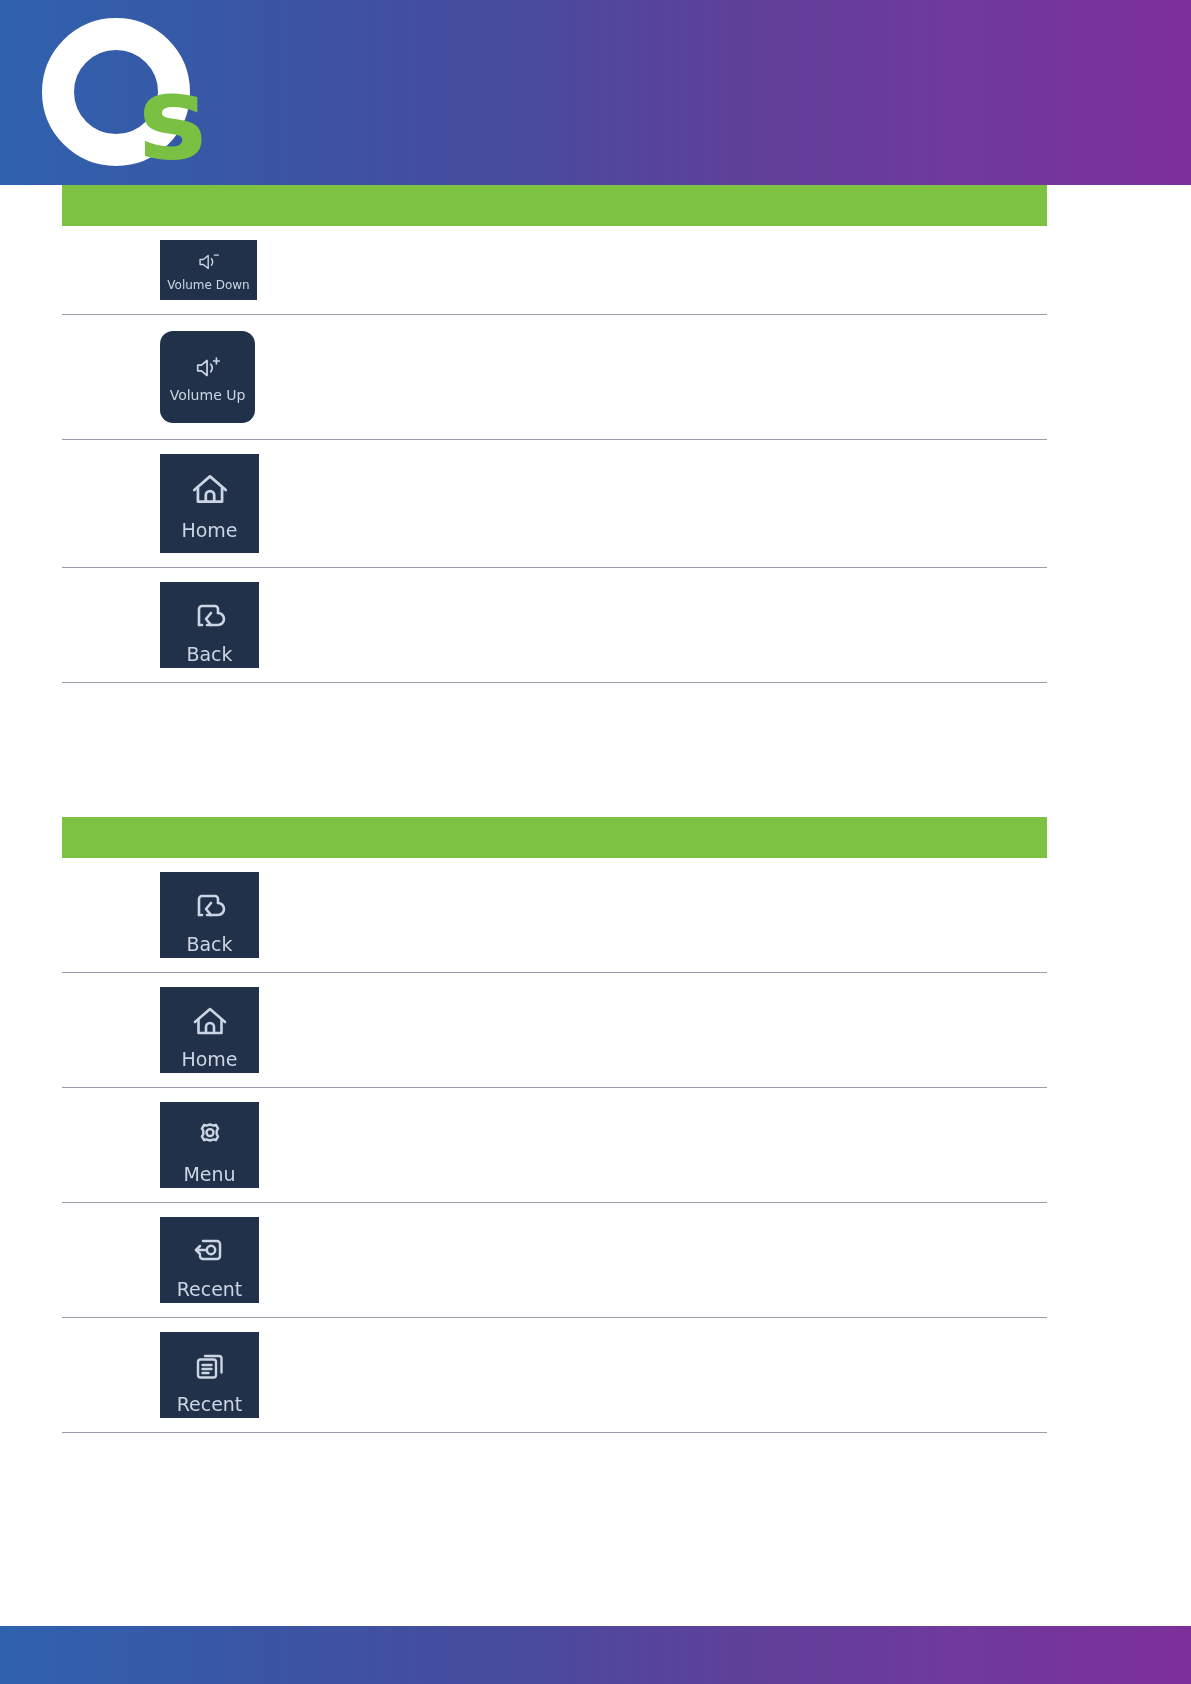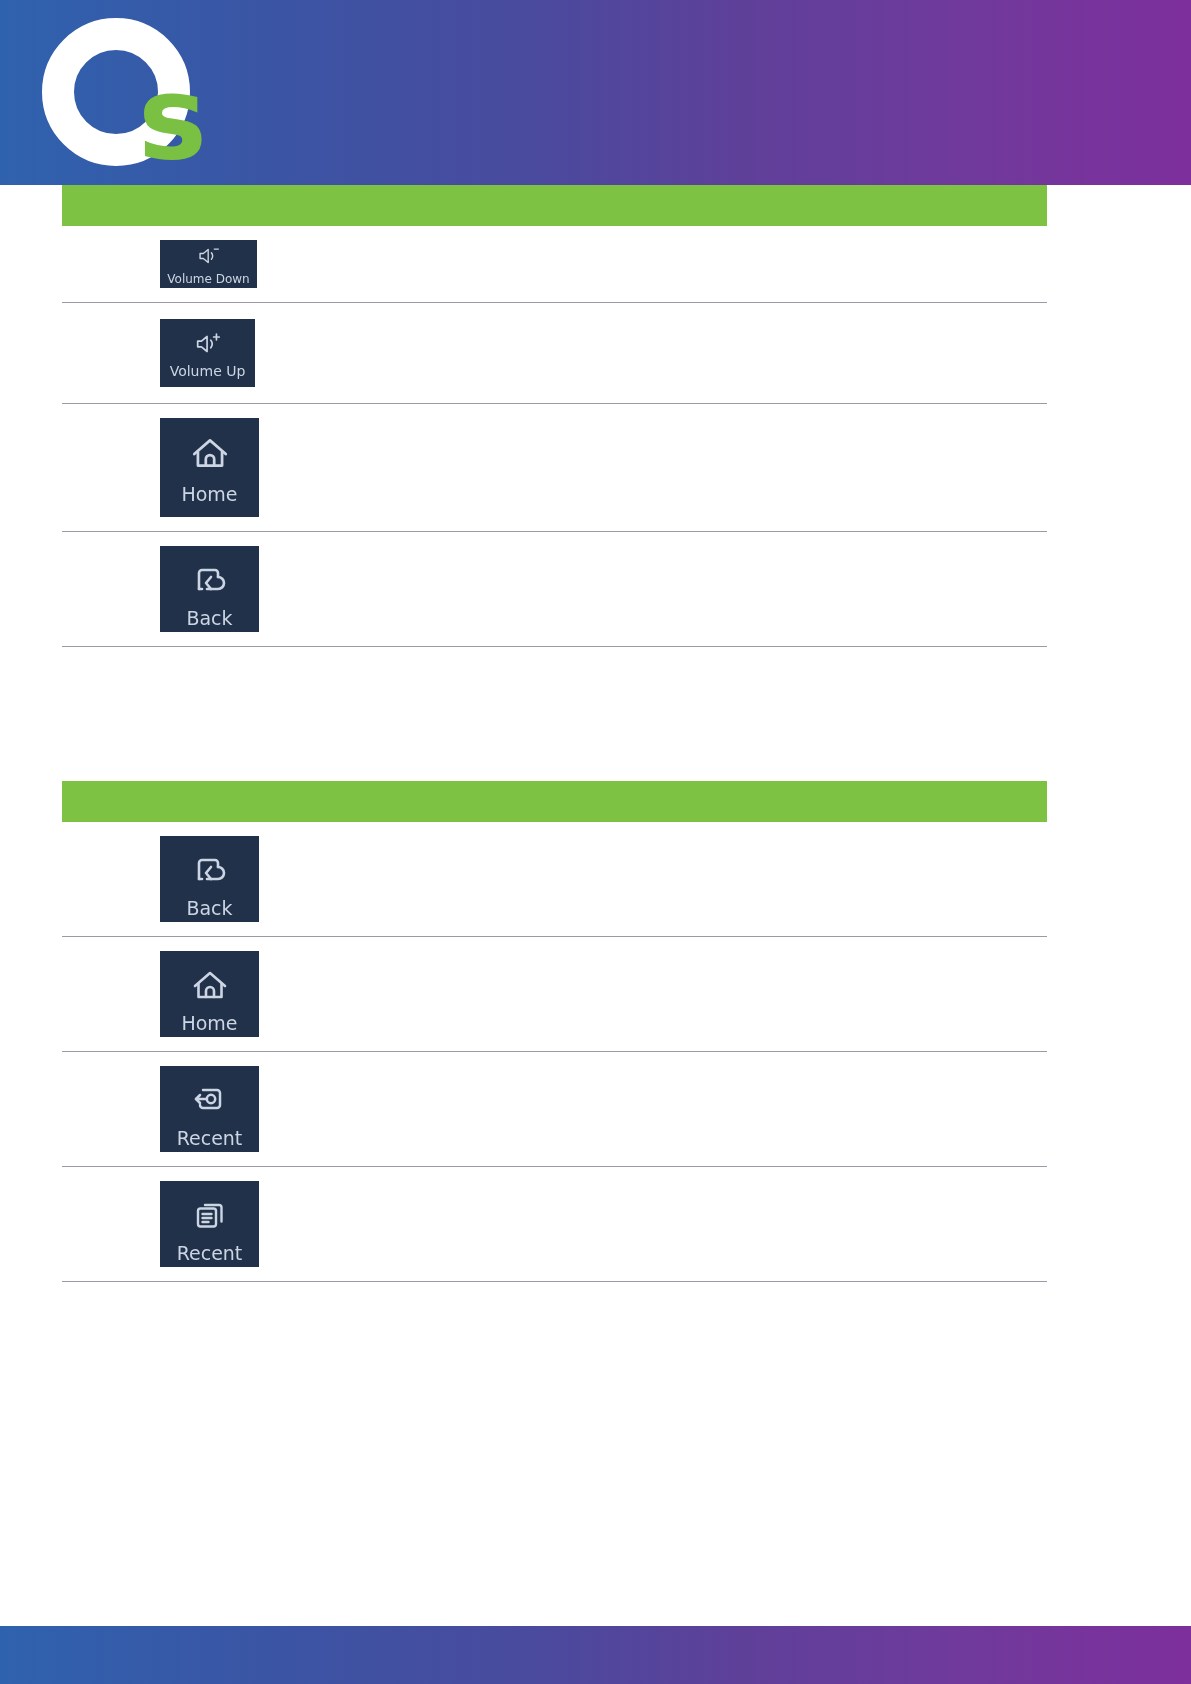--- a/index.html
+++ b/index.html
@@ -111,25 +111,25 @@
     display: block;
     line-height: 0;
   }
   .tile .tlabel {
     display: block;
     color: #ccd5e3;
     white-space: nowrap;
   }
 
   
-  .tile.sz-sm  { width: 97px;  height: 48px; padding: 7px 4px 5px; }
+  .tile.sz-sm  { width: 97px;  height: 60px; padding: 7px 4px 5px; }
   .tile.sz-sm  .tlabel { font-size: 12px; margin-top: 5px; }
   .tile.sz-sm  svg { width: 26px; height: 22px; }
 
-  .tile.sz-md  { width: 95px;  height: 68px; padding: 9px 4px 6px; }
+  .tile.sz-md  { width: 95px;  height: 92px; padding: 9px 4px 6px; border-radius: 13px; }
   .tile.sz-md  .tlabel { font-size: 14px; margin-top: 6px; }
   .tile.sz-md  svg { width: 30px; height: 26px; }
 
   .tile.sz-lg  { width: 99px;  height: 99px; padding: 12px 4px 8px; }
   .tile.sz-lg  .tlabel { font-size: 19px; margin-top: 10px; }
   .tile.sz-lg  svg { width: 42px; height: 38px; }
 
   .tile.sz-xl  { width: 99px;  height: 86px; padding: 21px 4px 8px; }
   .tile.sz-xl  .tlabel { font-size: 19px; margin-top: 8px; }
   .tile.sz-xl  svg { width: 40px; height: 36px; }
@@ -257,20 +257,34 @@
                 <path d="M8.5 16 V29 H31.5 V16"></path>
                 <path d="M16 29 V23 a4 4 0 0 1 8 0 V29"></path>
               </svg>
             </span>
             <span class="tlabel">Home</span>
           </div>
         </div>
         <div class="row-desc"></div>
       </div>
 
+      <div class="row">
+        <div class="cellpad-lg">
+          <div class="tile sz-xl">
+            <span class="glyph">
+              <svg viewBox="0 0 40 36" fill="none" stroke="#ccd5e3" stroke-width="2.4" stroke-linecap="round" stroke-linejoin="round">
+                <path d="M20 5.5 l3.6 1.1 2.3 -0.8 2.2 3.8 -1.4 2 0 3.8 1.4 2 -2.2 3.8 -2.3 -0.8 -3.6 1.1 -3.6 -1.1 -2.3 0.8 -2.2 -3.8 1.4 -2 0 -3.8 -1.4 -2 2.2 -3.8 2.3 0.8 Z"></path>
+                <circle cx="20" cy="13.6" r="3.5"></circle>
+              </svg>
+            </span>
+            <span class="tlabel">Menu</span>
+          </div>
+        </div>
+        <div class="row-desc"></div>
+      </div>
 
       <div class="row">
         <div class="cellpad-lg">
           <div class="tile sz-xl">
             <span class="glyph">
               <svg viewBox="0 0 40 36" fill="none" stroke="#ccd5e3" stroke-width="2.5" stroke-linecap="round" stroke-linejoin="round">
                 <path d="M13 7 h14 a3 3 0 0 1 3 3 v12 a3 3 0 0 1 -3 3 h-14 a3 3 0 0 1 -3 -3"></path>
                 <circle cx="21" cy="16" r="4.2"></circle>
                 <path d="M17 16 H6"></path>
                 <path d="M10 12 l-4 4 4 4"></path>

